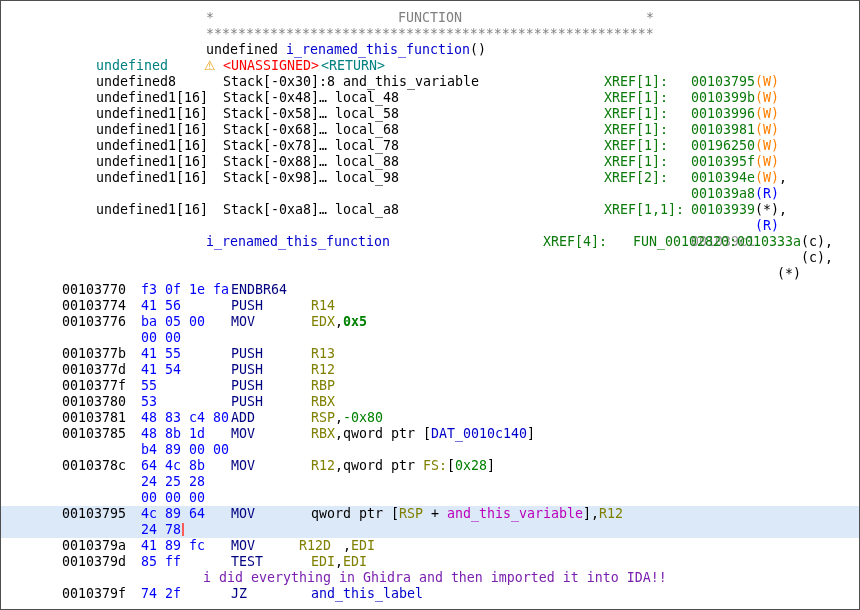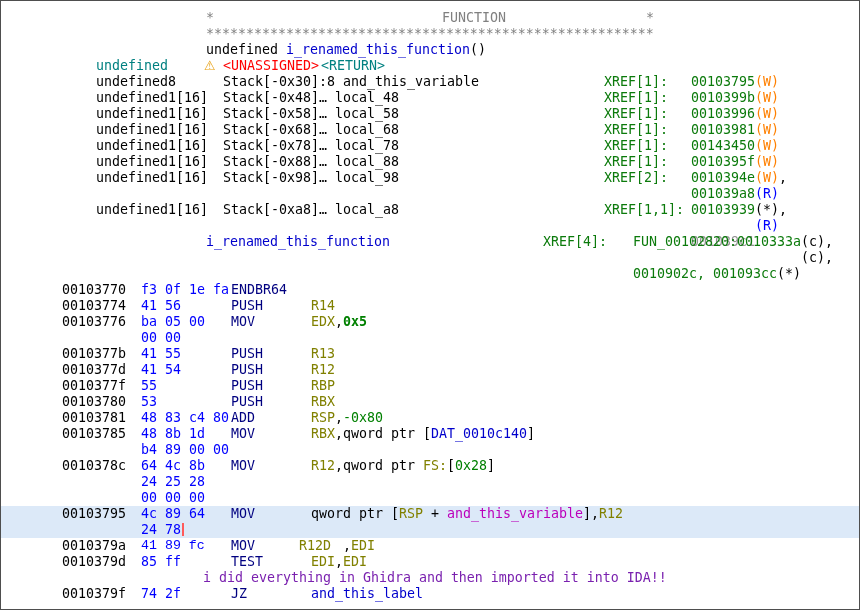--- a/index.html
+++ b/index.html
@@ -29,21 +29,21 @@
   .k-comment{color:#7a21af;}
   .cursor{position:absolute;width:2px;height:13px;top:1px;background:#ff5a5a;}
 </style>
 </head>
 <body>
 
 <div class="screen">
   <div>
       <div class="line" style="top: 9px;">
         <span class="tok k-gray" style="left: 205px;">*</span>
-        <span class="tok k-gray" style="left: 397px; margin-left: 44px;">FUNCTION</span>
+        <span class="tok k-gray" style="left: 397px;">FUNCTION</span>
         <span class="tok k-gray" style="left: 645px;">*</span>
       </div>
       <div class="line" style="top: 25px;">
         <span class="tok k-gray" style="left: 205px;">********************************************************</span>
       </div>
       <div class="line" style="top: 41px;">
         <span class="tok k-black" style="left: 205px;">undefined</span>
         <span class="tok k-label" style="left: 285px;">i_renamed_this_function</span>
         <span class="tok k-black" style="left: 469px;">()</span>
       </div>
@@ -83,21 +83,21 @@
         <span class="tok k-black" style="left: 334px;">local_68</span>
         <span class="tok k-green" style="left: 603px;">XREF[1]:</span>
         <span class="tok k-green" style="left: 690px;">00103981</span>
         <span class="tok k-orange" style="left: 754px;">(W)</span>
       </div>
       <div class="line" style="top: 137px;">
         <span class="tok k-black" style="left: 95px;">undefined1[16]</span>
         <span class="tok k-black" style="left: 222px;">Stack[-0x78]…</span>
         <span class="tok k-black" style="left: 334px;">local_78</span>
         <span class="tok k-green" style="left: 603px;">XREF[1]:</span>
-        <span class="tok k-green" style="left: 690px;">00143450</span>
+        <span class="tok k-green" style="left: 690px;">00196250</span>
         <span class="tok k-orange" style="left: 754px;">(W)</span>
       </div>
       <div class="line" style="top: 153px;">
         <span class="tok k-black" style="left: 95px;">undefined1[16]</span>
         <span class="tok k-black" style="left: 222px;">Stack[-0x88]…</span>
         <span class="tok k-black" style="left: 334px;">local_88</span>
         <span class="tok k-green" style="left: 603px;">XREF[1]:</span>
         <span class="tok k-green" style="left: 690px;">0010395f</span>
         <span class="tok k-orange" style="left: 754px;">(W)</span>
       </div>
@@ -129,21 +129,20 @@
       <div class="line" style="top: 233px;">
         <span class="tok k-label" style="left: 205px;">i_renamed_this_function</span>
         <span class="tok k-green" style="left: 542px;">XREF[4]:</span>
         <span class="tok k-green" style="left: 632px;">FUN_00102820:0010333a</span>
         <span class="tok k-black" style="left: 800px;">(c),</span>
       </div>
       <div class="line" style="top: 249px;">
         <span class="tok k-black" style="left: 800px;">(c),</span>
       </div>
       <div class="line" style="top: 265px;">
-        <span class="tok k-green" style="left: 632px;">0010902c, 001093cc</span>
         <span class="tok k-black" style="left: 776px;">(*)</span>
       </div>
       <div class="line" style="top: 281px;">
         <span class="tok k-black" style="left: 61px;">00103770</span>
         <span class="tok k-blue" style="left: 140px;">f3 0f 1e fa</span>
         <span class="tok k-mnem" style="left: 230px;">ENDBR64</span>
       </div>
       <div class="line" style="top: 297px;">
         <span class="tok k-black" style="left: 61px;">00103774</span>
         <span class="tok k-blue" style="left: 140px;">41 56</span>
@@ -232,21 +231,21 @@
         <span class="tok k-var" style="left: 446px;">and_this_variable</span>
         <span class="tok k-black" style="left: 582px;">],</span>
         <span class="tok k-reg" style="left: 598px;">R12</span>
       </div>
       <div class="line hl" style="top: 521px;">
         <span class="tok k-blue" style="left: 140px;">24 78</span>
         <span class="cursor" style="left: 181px;"></span>
       </div>
       <div class="line" style="top: 537px;">
         <span class="tok k-black" style="left: 61px;">0010379a</span>
-        <span class="tok k-blue" style="left: 140px; font-family: Liberation Mono, monospace;">41 89 fc</span>
+        <span class="tok k-blue" style="left: 140px;">41 89 fc</span>
         <span class="tok k-mnem" style="left: 230px;">MOV</span>
         <span class="tok k-reg" style="left: 298px;">R12D</span>
         <span class="tok k-black" style="left: 342px;">,</span>
         <span class="tok k-reg" style="left: 350px;">EDI</span>
       </div>
       <div class="line" style="top: 553px;">
         <span class="tok k-black" style="left: 61px;">0010379d</span>
         <span class="tok k-blue" style="left: 140px;">85 ff</span>
         <span class="tok k-mnem" style="left: 230px;">TEST</span>
         <span class="tok k-reg" style="left: 310px;">EDI</span>

